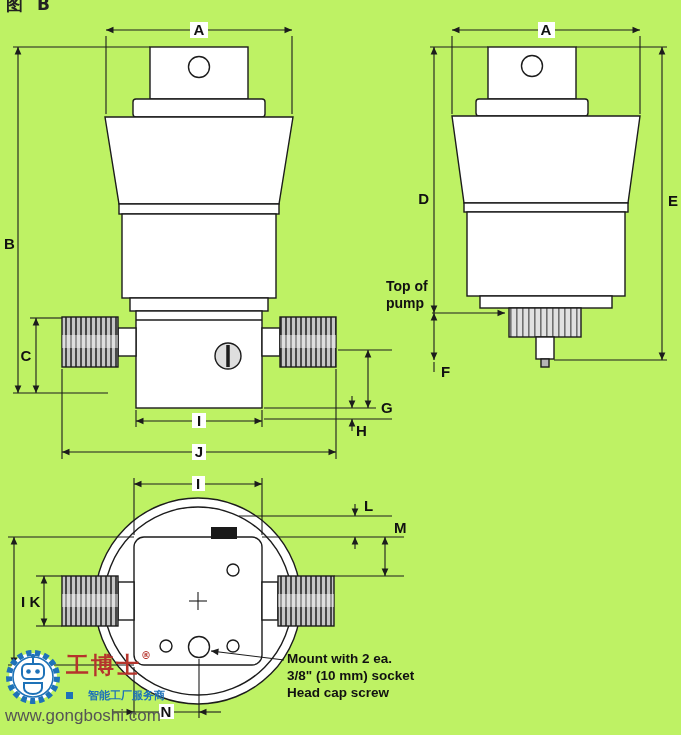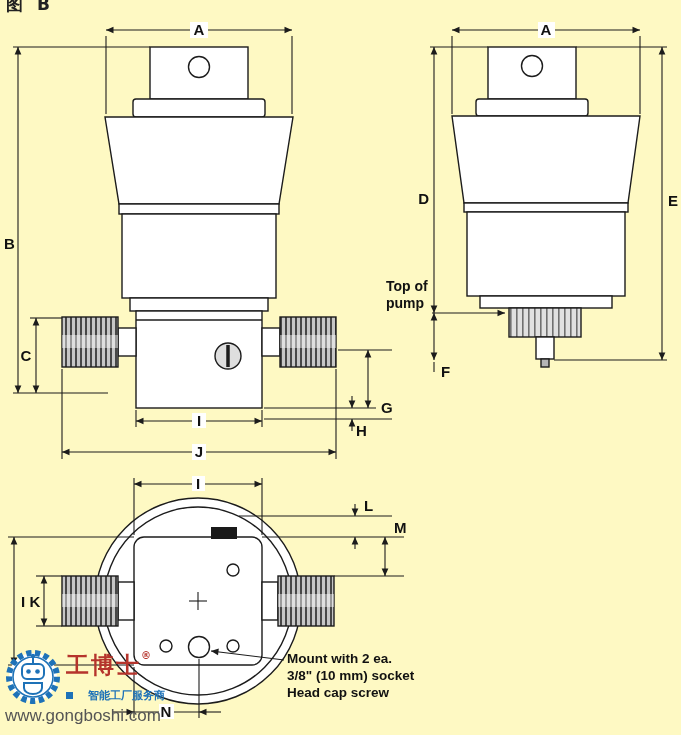--- a/index.html
+++ b/index.html
@@ -1,16 +1,16 @@
 <!DOCTYPE html>
 <html><head>
 <meta charset="utf-8">
 <style>
   html,body{margin:0;padding:0;background:#fff;}
-  .stage{position:relative;width:681px;height:735px;background:#fef9c3;overflow:hidden;
+  .stage{position:relative;width:681px;height:735px;background:#bef264;overflow:hidden;
          font-family:"Liberation Sans",sans-serif;}
   .corner-text{position:absolute;left:6px;top:-7px;font-size:17px;font-weight:bold;color:#222;
                font-family:"DejaVu Sans",sans-serif;letter-spacing:4px;}
   svg.drawing{position:absolute;left:0;top:0;}
   .logo{position:absolute;left:4px;top:646px;width:200px;height:88px;}
   .logo-icon{position:absolute;left:0;top:2px;}
   .logo-name-row{position:absolute;left:62px;top:4px;font-size:23px;font-weight:bold;color:#b5342c;
                  font-family:"DejaVu Sans",sans-serif;letter-spacing:2px;}
   .logo-name-row sup{font-size:10px;vertical-align:top;}
   .logo-tagline-row{position:absolute;left:62px;top:42px;display:flex;align-items:center;gap:15px;}

